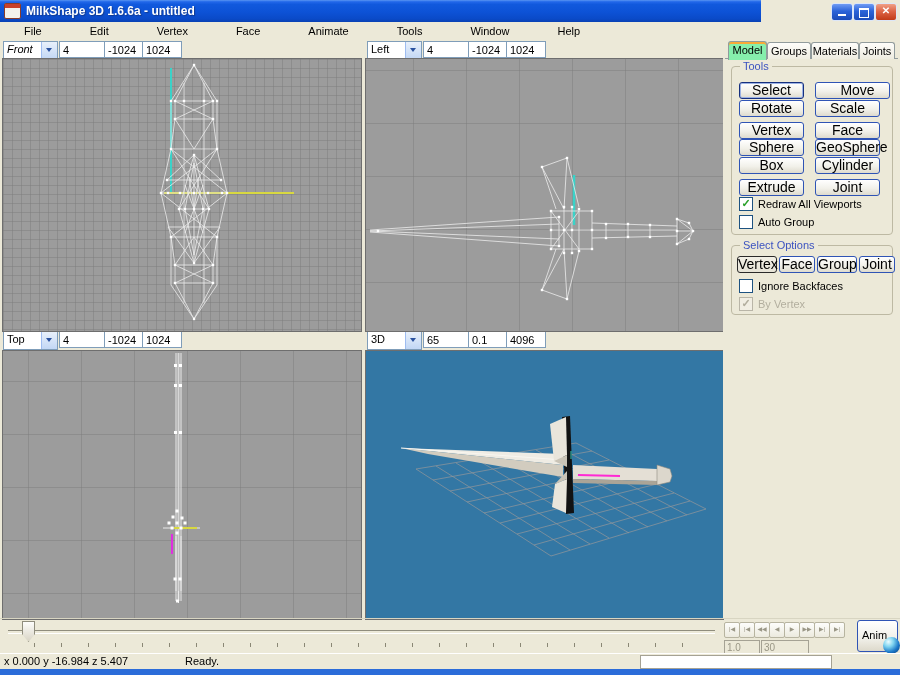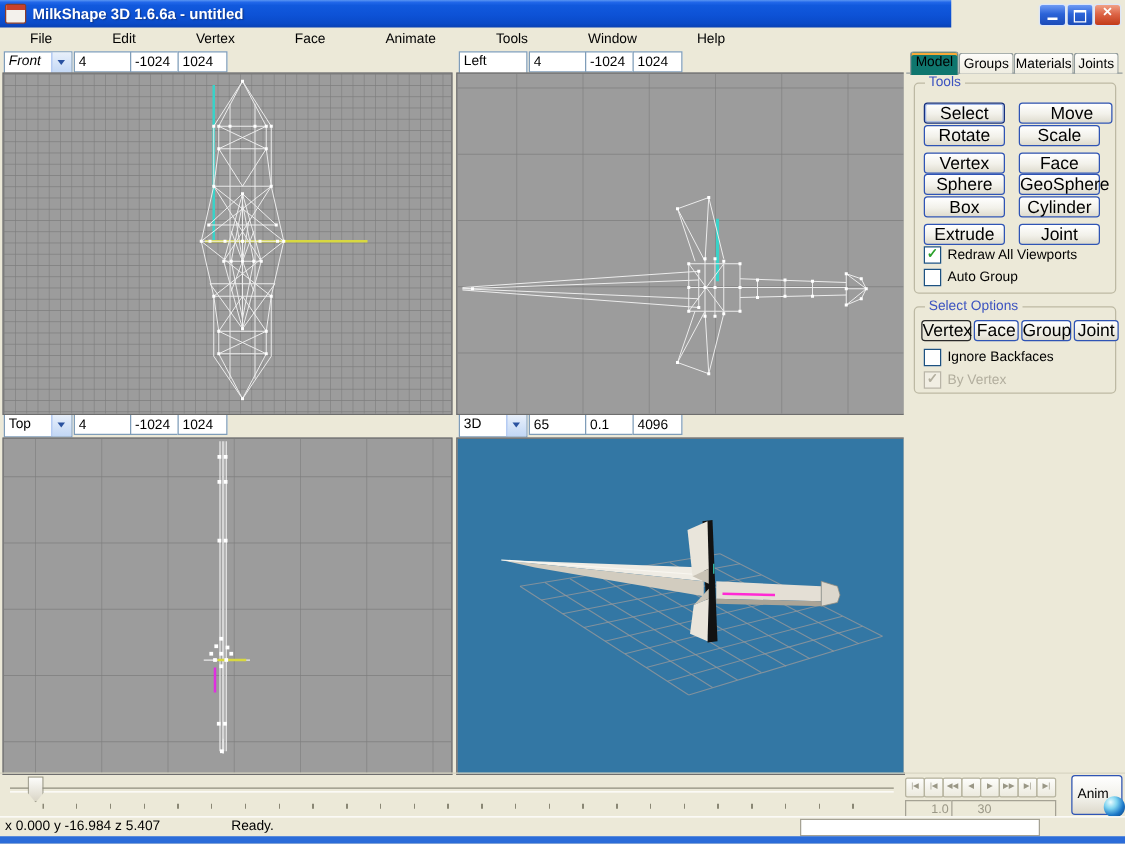--- a/index.html
+++ b/index.html
@@ -38,21 +38,21 @@
 
   
   .viewport{border:1px solid #6e6e6e;background:#9c9c9c;}
   .viewport svg{display:block;}
 
   
   .panel{left:723px;top:40px;width:177px;height:578px;background:#ece9d8;}
   .tab{position:absolute;height:16px;font-size:11px;text-align:center;line-height:16px;
     border:1px solid #919b9c;border-bottom:none;border-radius:3px 3px 0 0;
     background:linear-gradient(180deg,#fefdfa,#eeece0);color:#000;}
-  .tab.active{height:18px;top:1px;background:#0f766e;box-shadow:inset 0 2px 0 #f9a938;z-index:2;}
+  .tab.active{height:18px;top:1px;background:#86efac;box-shadow:inset 0 2px 0 #f9a938;z-index:2;}
   .tabline{position:absolute;left:725px;top:58px;width:173px;height:1px;background:#919b9c;}
   .groupbox{position:absolute;border:1px solid #bdb9a3;border-radius:4px;}
   .grouplabel{position:absolute;top:-7px;left:8px;background:#ece9d8;padding:0 3px;font-size:11px;color:#3c53c0;}
   .xpbtn{position:absolute;height:15px;font-size:14px;line-height:14px;text-align:center;color:#000;
     background:linear-gradient(180deg,#ffffff,#f2f1ea 55%,#dedbce);
     border:1px solid #2f54b5;border-radius:3px;}
   .xpbtn.focused{border-color:#16307e;box-shadow:inset 0 0 0 1px #9cb2e4;}
   .xpbtn.pressed{border-color:#2a2a2a;background:linear-gradient(180deg,#f2f0e6,#e6e3d6);}
   .chk{position:absolute;display:flex;align-items:center;font-size:11px;}
   .chk .box{width:12px;height:12px;background:#fff;border:1px solid #1d5281;margin-right:5px;
@@ -64,21 +64,21 @@
   .timeline-zone{left:0;top:618px;width:900px;height:35px;border-top:1px solid #d8d5c2;}
   .groove{position:absolute;left:8px;top:11px;width:707px;height:2px;
     border-top:1px solid #8f8d7d;border-bottom:1px solid #fff;}
   .thumb{position:absolute;left:22px;top:2px;width:11px;height:19px;
     background:linear-gradient(180deg,#fdfdfb,#d9d5c6);border:1px solid #8f8d7d;
     clip-path:polygon(0 0,100% 0,100% 62%,50% 100%,0 62%);}
   .ticks{position:absolute;left:34px;top:24px;width:664px;height:4px;
     background:repeating-linear-gradient(90deg,#8a8775 0,#8a8775 1px,transparent 1px,transparent 27px);}
   .vcr{position:absolute;top:3px;width:14px;height:14px;font-size:6px;line-height:12px;text-align:center;
     color:#9a9786;background:linear-gradient(180deg,#fdfdfb,#eceade);border:1px solid #b7b4a0;border-radius:2px;}
-  .animfield{position:absolute;top:21px;height:12px;font-size:10px;padding:0 20px;color:#9a9786;
+  .animfield{position:absolute;top:21px;height:12px;font-size:10px;padding:0 2px;color:#9a9786;
     background:#ece9d8;border:1px solid #a5a294;font-family:"Liberation Sans",sans-serif;}
   .animbtn{position:absolute;left:857px;top:620px;width:41px;height:32px;font-size:11px;
     background:linear-gradient(180deg,#ffffff,#f0efe8 60%,#ddd9cb);border:1px solid #2f54b5;border-radius:3px;
     text-align:left;padding:8px 0 0 4px;box-sizing:border-box;}
   .sphere{position:absolute;right:-3px;bottom:-3px;width:17px;height:17px;border-radius:50%;
     background:radial-gradient(circle at 32% 28%,#eafcff,#7fd4f0 30%,#1c78c8 62%,#0b3c78 95%);}
 
   
   .statusbar{left:0;top:653px;width:900px;height:15px;background:#ece9d8;border-top:1px solid #fff;font-size:11px;}
   .statusbox{position:absolute;left:640px;top:1px;width:190px;height:12px;background:#fff;border:1px solid #a5a294;}
@@ -111,21 +111,21 @@
 </div>
 
 <div class="abs combo" style="left:3px;top:41px;width:53px;font-style:italic;">
   <span class="ct">Front</span>
   <span class="ca"></span>
 </div>
 <input class="abs vfield" style="left: 59px; top: 41px; width: 40px;" value="4">
 <input class="abs vfield" style="left: 104px; top: 41px; width: 32px;" value="-1024">
 <input class="abs vfield" style="left: 142px; top: 41px; width: 32px;" value="1024">
 
-<div class="abs combo" style="left:367px;top:41px;width:53px;flex-direction:column;">
+<div class="abs combo" style="left:367px;top:41px;width:53px;">
   <span class="ct">Left</span>
   <span class="ca"></span>
 </div>
 <input class="abs vfield" style="left: 423px; top: 41px; width: 40px;" value="4">
 <input class="abs vfield" style="left: 468px; top: 41px; width: 32px;" value="-1024">
 <input class="abs vfield" style="left: 506px; top: 41px; width: 32px;" value="1024">
 
 <div class="abs combo" style="left:3px;top:331px;width:53px;">
   <span class="ct">Top</span>
   <span class="ca"></span>

